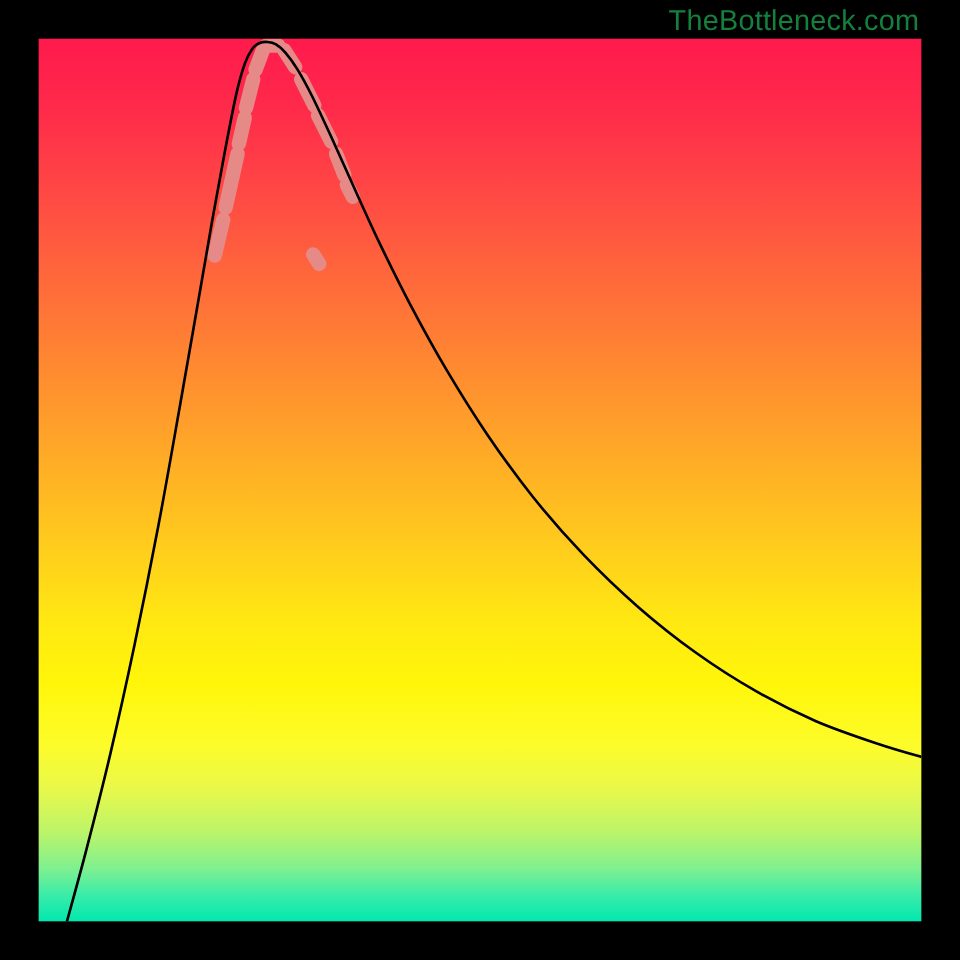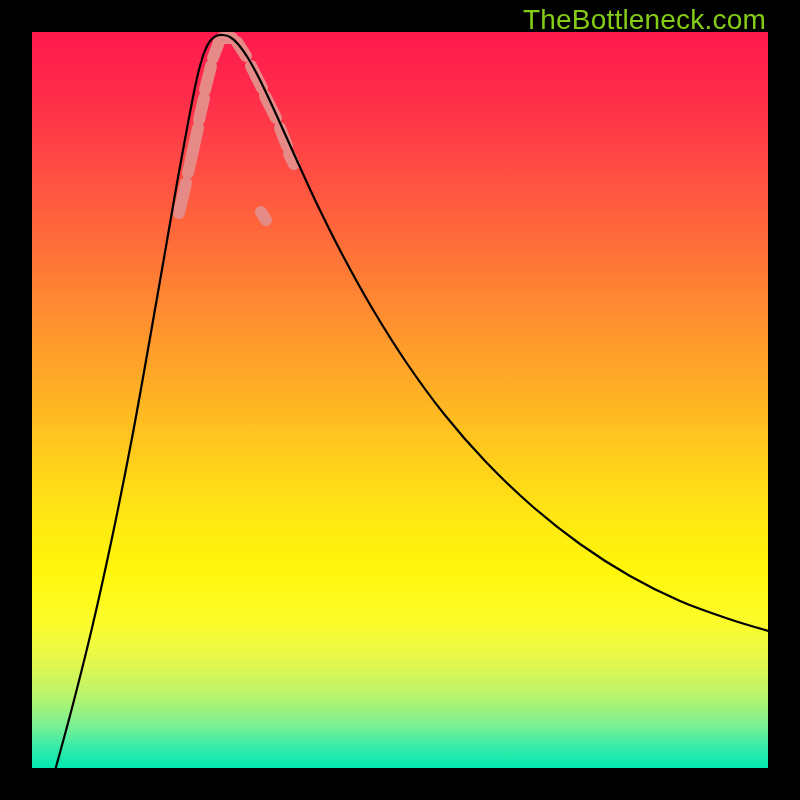--- a/index.html
+++ b/index.html
@@ -45,23 +45,23 @@
       #baf46a 90%,
       #7ff090 94%,
       #3aeca8 97%,
       #00e8b0 100%
     );
   }
   .watermark {
     position: absolute;
     top: 4px;
     right: 34px;
-    font-size: 28px;
+    font-size: 24px;
     font-weight: 500;
-    color: #84cc16;
+    color: #15803d;
     letter-spacing: 0.2px;
     user-select: none;
   }
   svg.curves {
     position: absolute;
     inset: 0;
   }
 </style>
 </head>
 <body>

